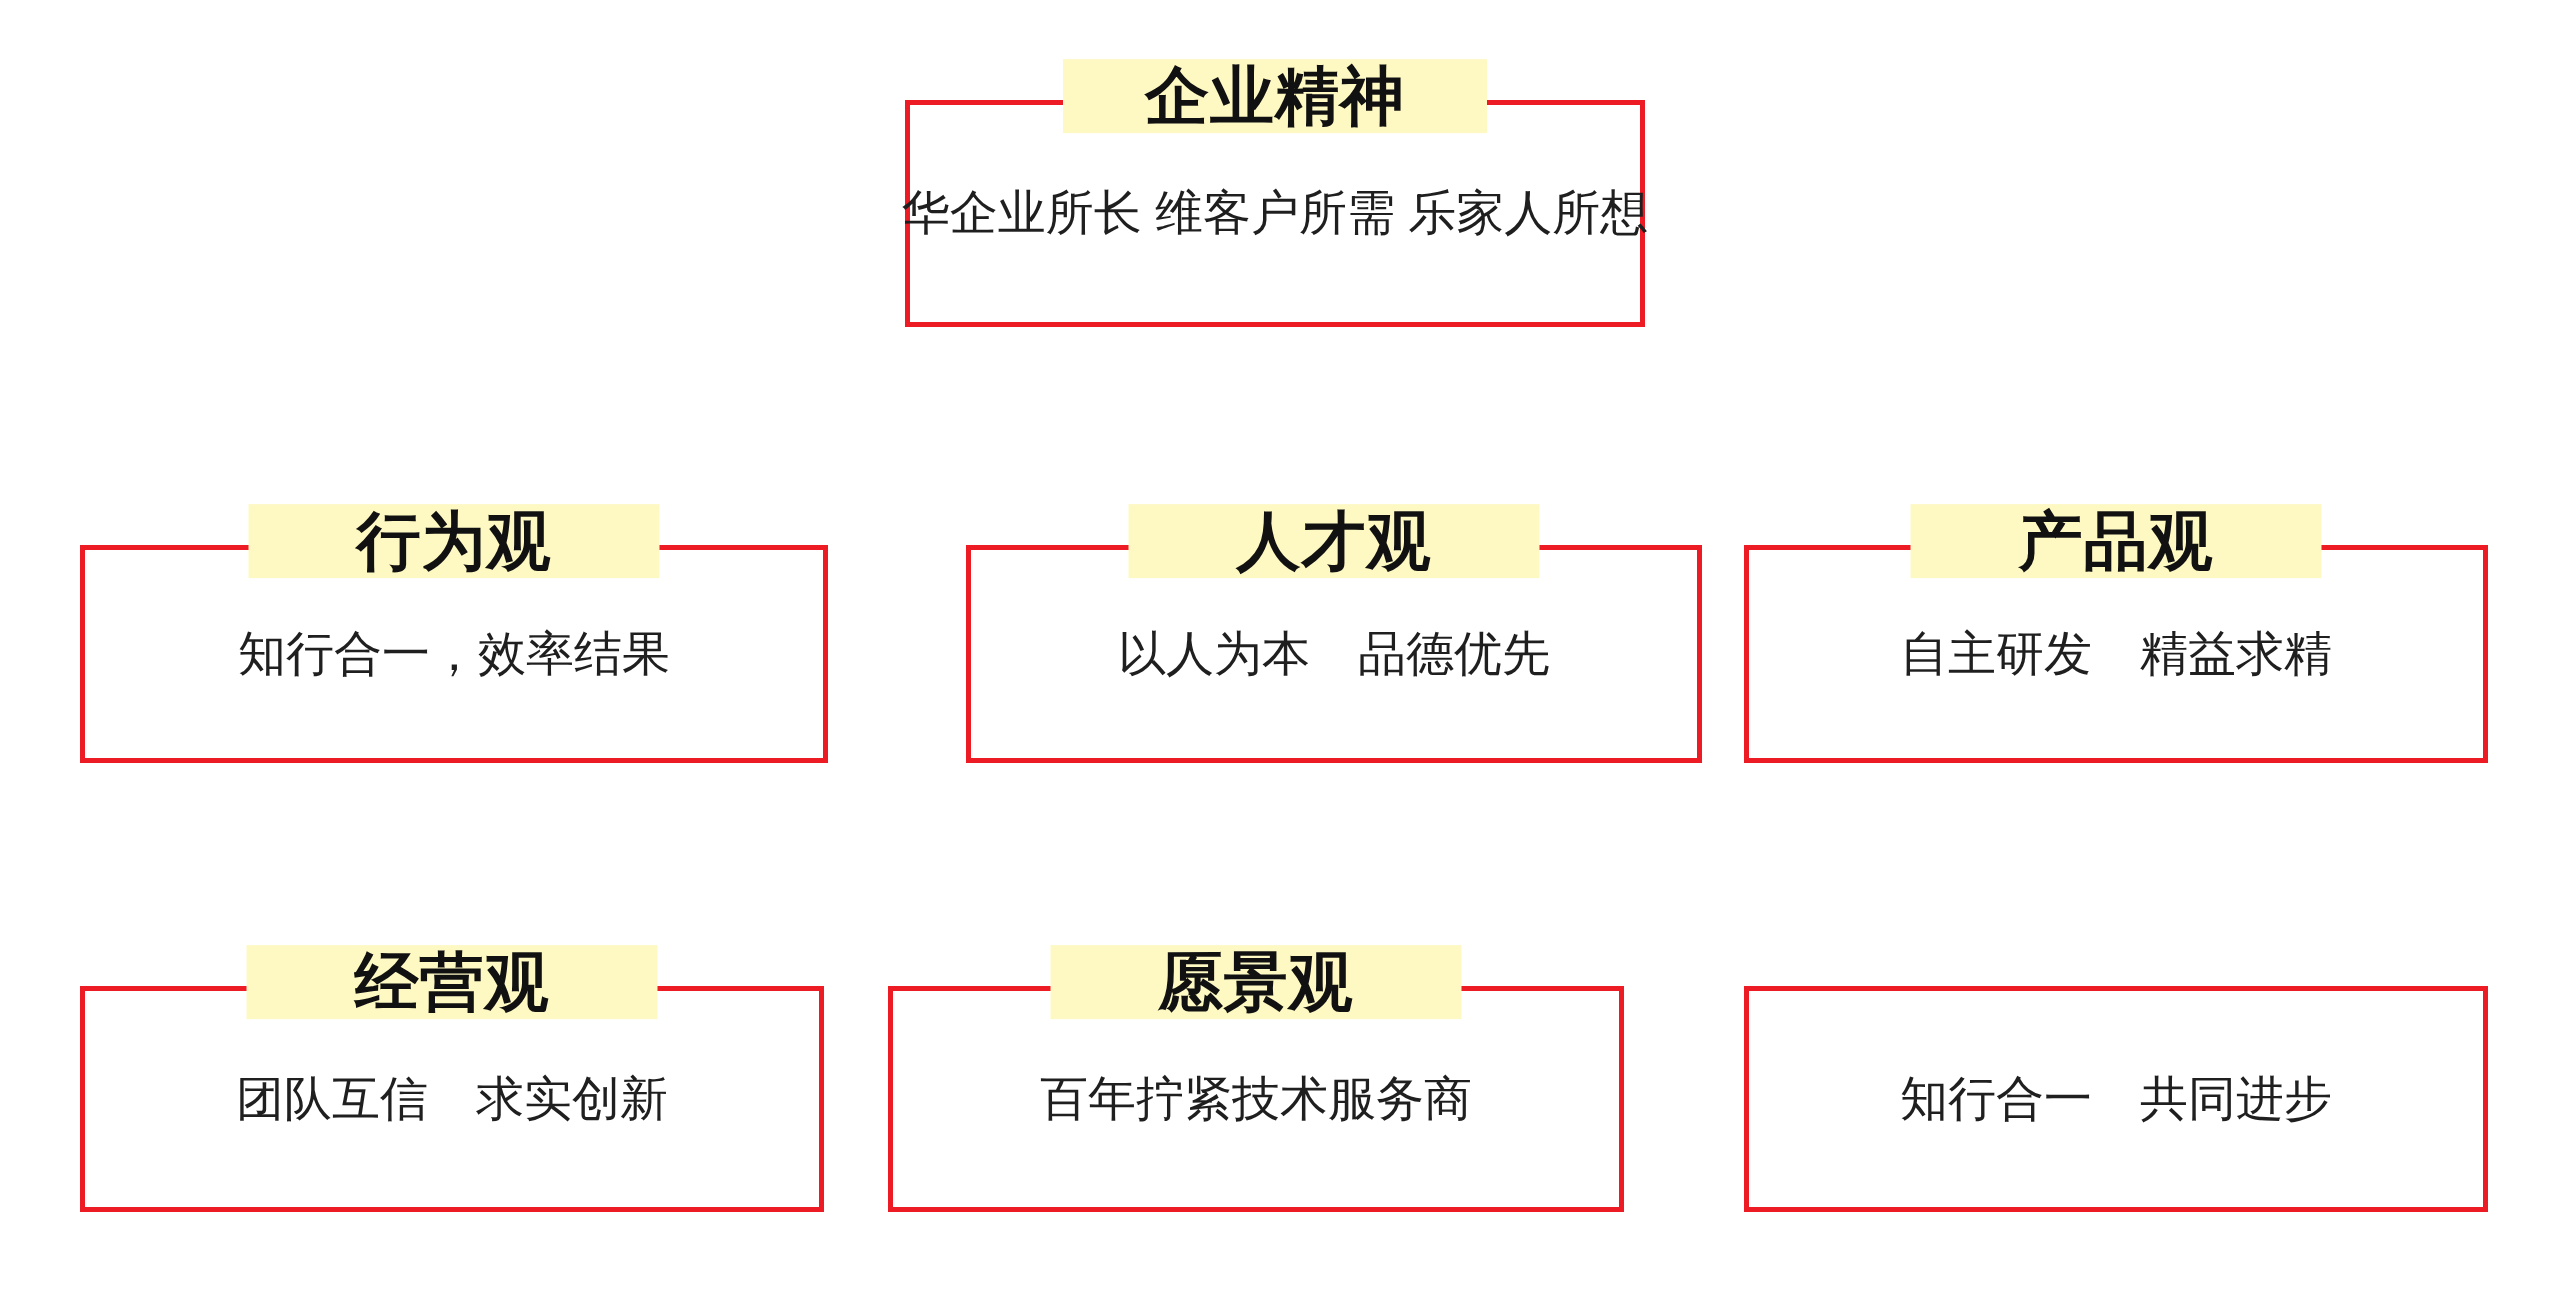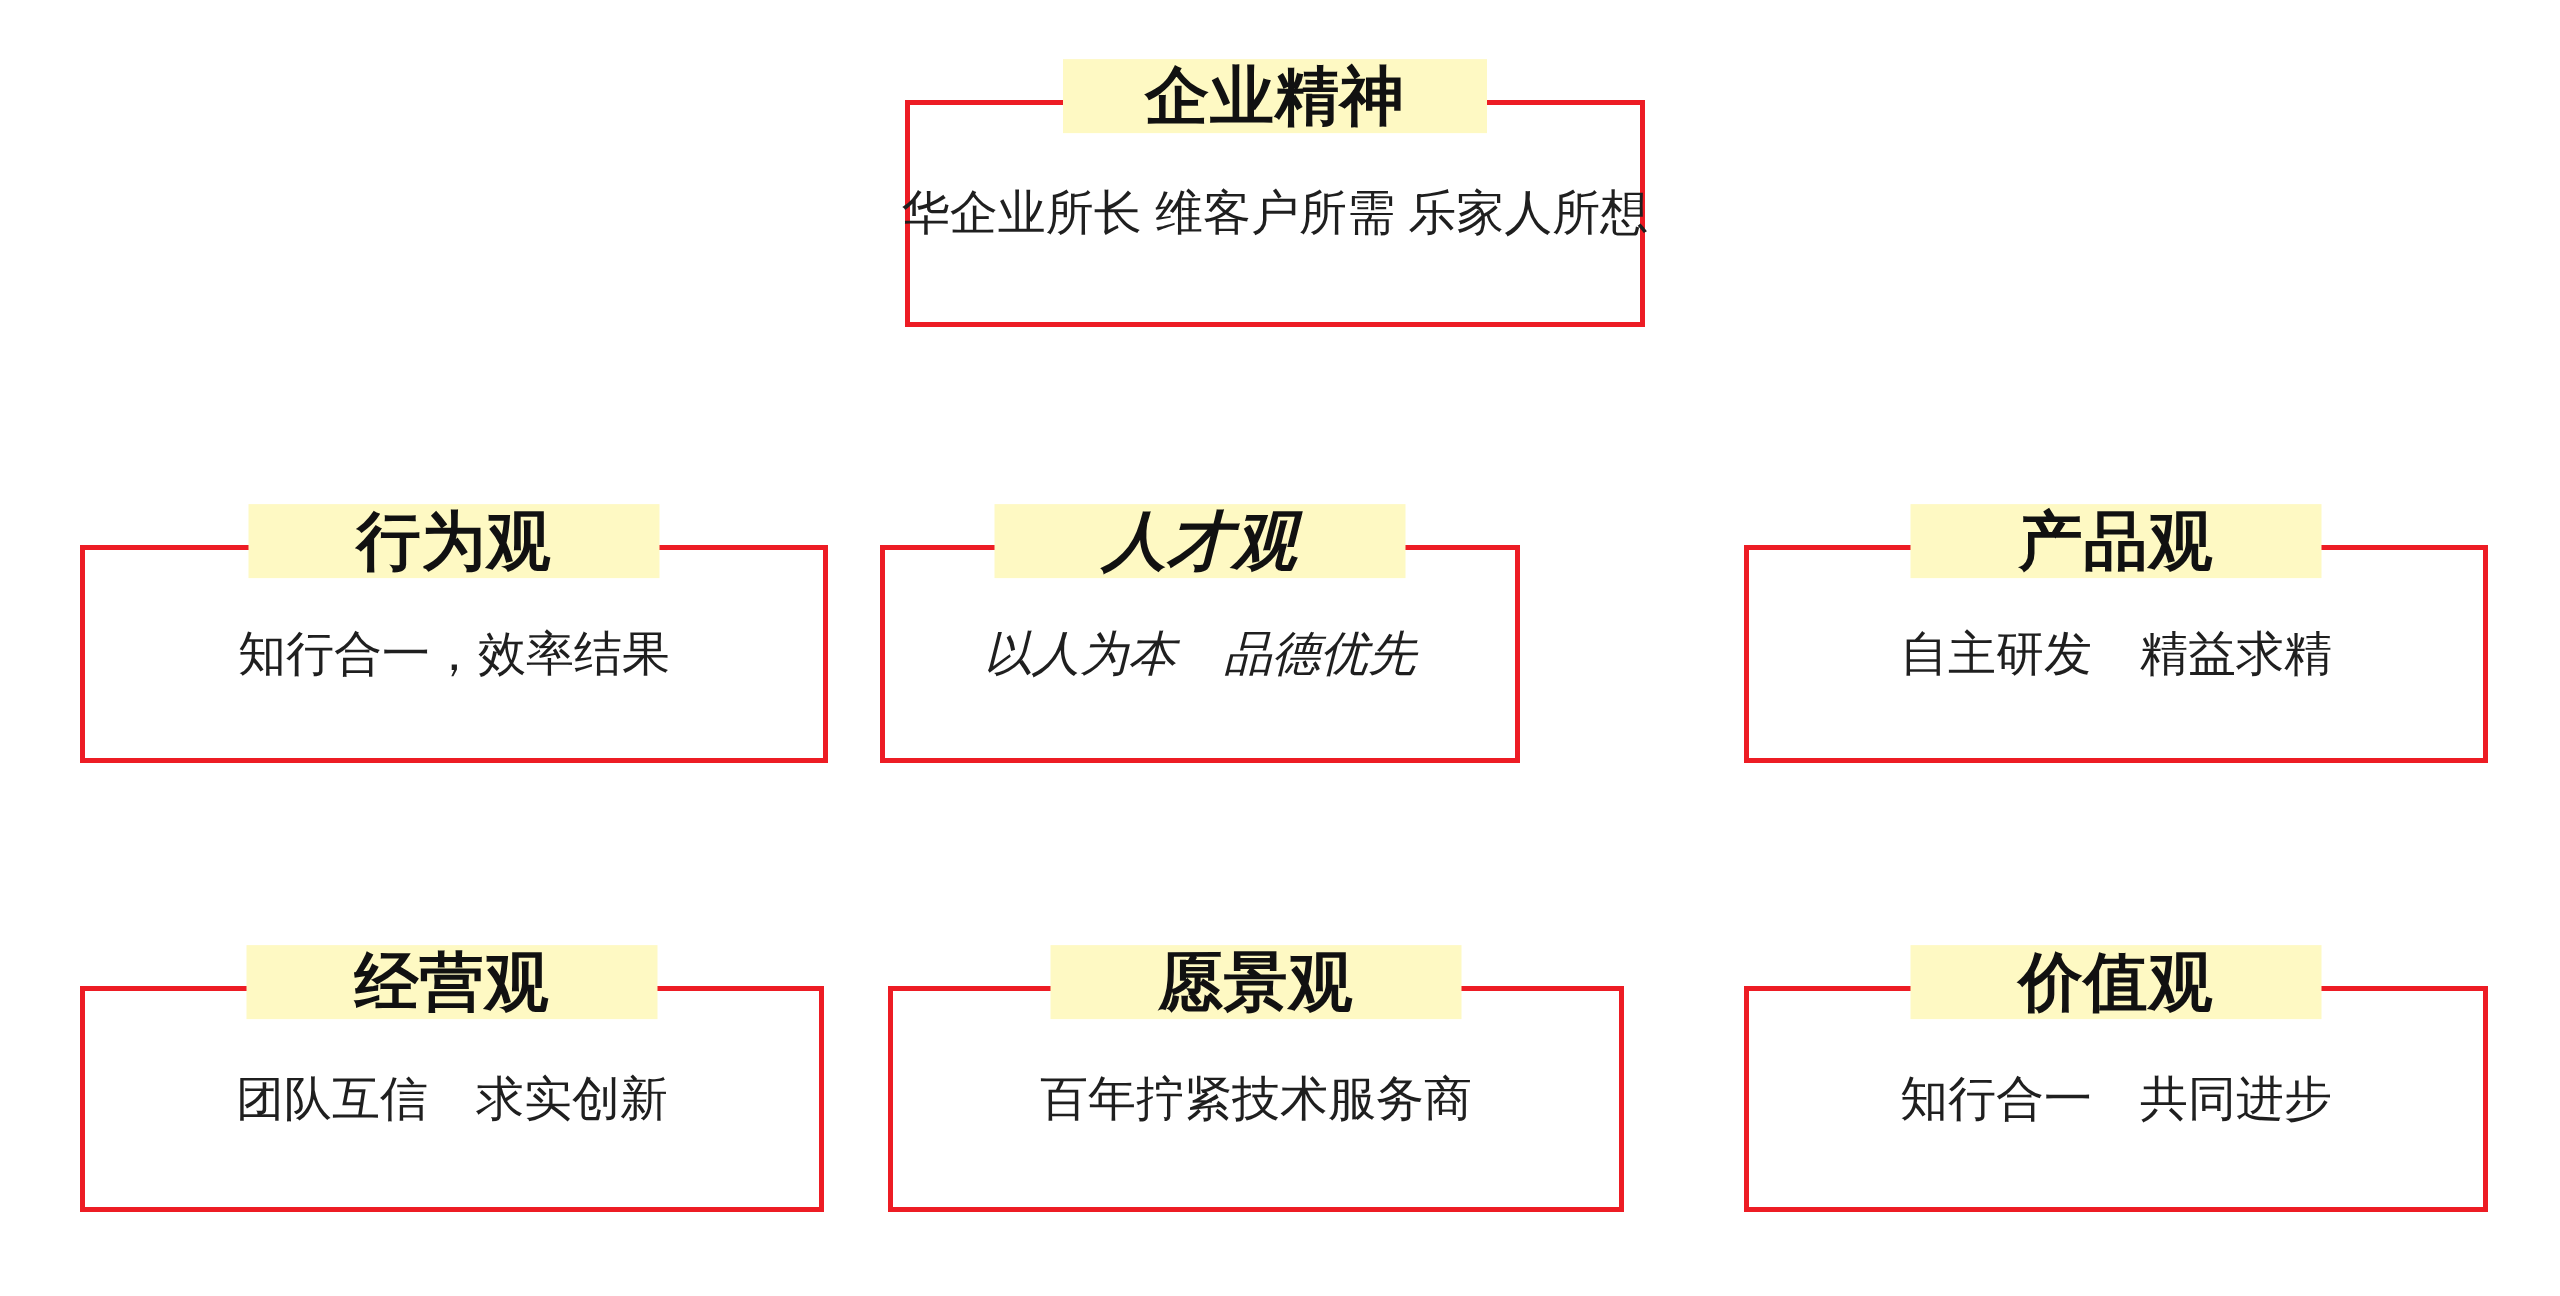--- a/index.html
+++ b/index.html
@@ -47,21 +47,21 @@
     justify-content: center;
     font-size: 48px;
     line-height: 1.3;
     color: #1f1f1f;
     white-space: pre;
     text-align: center;
   }
   
   #card-spirit    { left: 905px;  top: 100px; width: 740px; height: 227px; }
   #card-behavior  { left: 80px;   top: 545px; width: 748px; height: 218px; }
-  #card-talent    { left: 880px;  top: 545px; width: 640px; height: 218px; font-style: italic; }
+  #card-talent    { left: 966px;  top: 545px; width: 736px; height: 218px; }
   #card-product   { left: 1744px; top: 545px; width: 744px; height: 218px; padding-left: 47px; }
   #card-operation { left: 80px;   top: 986px; width: 744px; height: 226px; }
   #card-vision    { left: 888px;  top: 986px; width: 736px; height: 226px; }
   #card-values    { left: 1744px; top: 986px; width: 744px; height: 226px; }
 </style>
 </head>
 <body>
 
 <div class="canvas">
 
@@ -89,17 +89,16 @@
     <div class="card-title">经营观</div>
     <div class="card-body">团队互信　求实创新</div>
   </div>
 
   <div class="card" id="card-vision">
     <div class="card-title">愿景观</div>
     <div class="card-body">百年拧紧技术服务商</div>
   </div>
 
   <div class="card" id="card-values">
-    <div class="card-title">价值观</div>
     <div class="card-body">知行合一　共同进步</div>
   </div>
 
 </div>
 
 </body></html>

